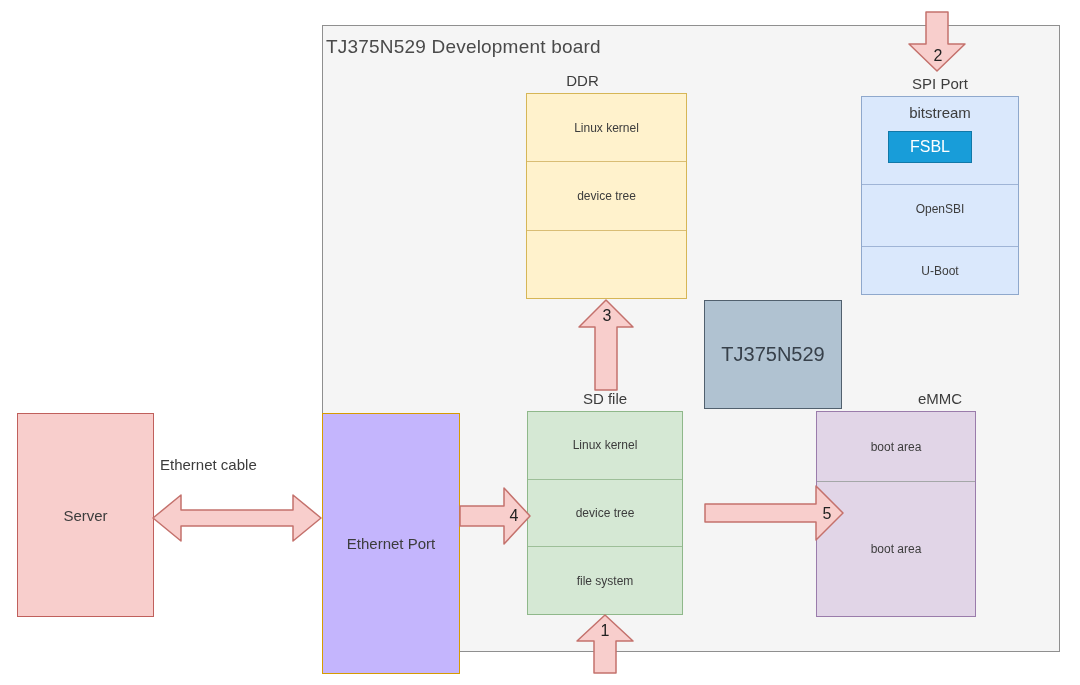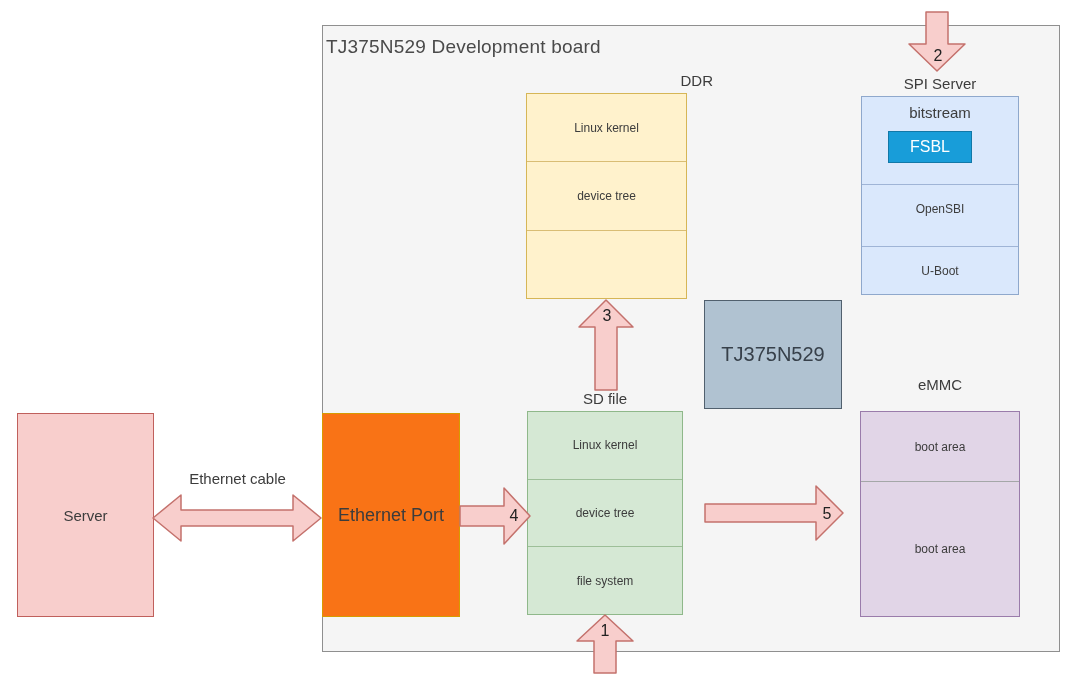--- a/index.html
+++ b/index.html
@@ -9,44 +9,44 @@
   }
   .abs{position:absolute;}
   .box{position:absolute;box-sizing:border-box;}
   .center{display:flex;align-items:center;justify-content:center;}
   .lbl{font-size:15px;color:#3c3c3c;text-align:center;}
   
   .board{left:322px;top:25px;width:738px;height:627px;background:#f5f5f5;border:1px solid #8f8f8f;}
   .board-title{left:326px;top:36px;font-size:19px;color:#4a4a4a;letter-spacing:.2px;}
   
   .server{left:17px;top:413px;width:137px;height:204px;background:#f8cecc;border:1px solid #c0605c;font-size:15px;}
-  .eport{left:322px;top:413px;width:138px;height:204px;background:#f97316;border:1px solid #d79b00;font-size:18px;}
+  .eport{left:322px;top:413px;width:138px;height:261px;background:#c4b5fd;border:1px solid #d79b00;font-size:15px;}
   
   .stack{display:flex;flex-direction:column;}
   .seg{flex:1;display:flex;align-items:center;justify-content:center;font-size:12px;}
   .seg + .seg{border-top:1px solid rgba(90,110,90,.45);}
   .sd{left:527px;top:411px;width:156px;height:204px;background:#d5e8d4;border:1px solid #8fb88a;}
   .sd .seg + .seg{border-top:1px solid #9dbf98;}
   .ddr{left:526px;top:93px;width:161px;height:206px;background:#fff2cc;border:1px solid #d6b656;}
   .ddr .seg + .seg{border-top:1px solid #d9bd74;}
   .spi{left:861px;top:96px;width:158px;height:199px;background:#dae8fc;border:1px solid #8fa8cc;gap:14px;}
   .spi .seg + .seg{border-top:1px solid #9fb4d6;}
   .spi-bit{flex:0 0 73px;position:relative;display:block;text-align:center;font-size:15px;padding-top:7px;box-sizing:border-box;}
   .fsbl{position:absolute;left:26px;top:34px;width:84px;height:32px;background:#189dd9;border:1px solid #1178a8;
         color:#ffffff;font-size:16px;display:flex;align-items:center;justify-content:center;box-sizing:border-box;}
-  .emmc{left:860px;top:411px;width:160px;height:206px;background:#e1d5e7;border:1px solid #9a7cab;justify-content:space-between;}
+  .emmc{left:816px;top:411px;width:160px;height:206px;background:#e1d5e7;border:1px solid #9a7cab;justify-content:space-between;}
   .emmc-boot{flex:0 0 69px;}
   .chip{left:704px;top:300px;width:138px;height:109px;background:#b0c2d1;border:1px solid #51606e;font-size:20px;color:#37404a;}
   
   .box-title{position:absolute;height:18px;line-height:18px;}
   
   .arrow{position:absolute;}
   .arrow polygon{fill:#f8cecc;stroke:#c4716c;stroke-width:1.5;stroke-linejoin:round;}
   .stepnum{position:absolute;transform:translate(-50%,-50%);font-size:16px;color:#222222;z-index:5;}
-  .cable-lbl{left:160px;top:470px;width:155px;font-size:15px;text-align:center;color:#3c3c3c;}
+  .cable-lbl{left:160px;top:456px;width:155px;font-size:15px;text-align:left;color:#3c3c3c;}
 </style>
 </head>
 <body>
 
 <div class="canvas">
 
   <div class="box board"></div>
   <div class="abs board-title">TJ375N529 Development board</div>
 
   <div class="box server center">
@@ -55,49 +55,49 @@
 
   <svg class="arrow" style="left:152px;top:493px;" width="170" height="50" viewBox="0 0 170 50">
     <polygon points="1,25 29,2 29,17 141,17 141,2 169,25 141,48 141,33 29,33 29,48"></polygon>
   </svg>
   <div class="abs cable-lbl">Ethernet cable</div>
 
   <div class="box eport center">
     <span>Ethernet Port</span>
   </div>
 
-  <div class="box-title lbl" style="left:552px;top:72px;width:161px;text-align:right;">DDR</div>
+  <div class="box-title lbl" style="left:502px;top:72px;width:161px;">DDR</div>
   <div class="box ddr stack">
     <div class="seg">Linux kernel</div>
     <div class="seg">device tree</div>
     <div class="seg"></div>
   </div>
 
-  <div class="box-title lbl" style="left:861px;top:75px;width:158px;">SPI Server</div>
+  <div class="box-title lbl" style="left:861px;top:75px;width:158px;">SPI Port</div>
   <div class="box spi stack">
     <div class="seg spi-bit">
       <span>bitstream</span>
       <div class="fsbl">FSBL</div>
     </div>
     <div class="seg">OpenSBI</div>
     <div class="seg">U-Boot</div>
   </div>
 
   <div class="box chip center">
     <span>TJ375N529</span>
   </div>
 
   <div class="box-title lbl" style="left:527px;top:390px;width:156px;">SD file</div>
   <div class="box sd stack">
     <div class="seg">Linux kernel</div>
     <div class="seg">device tree</div>
     <div class="seg">file system</div>
   </div>
 
-  <div class="box-title lbl" style="left:860px;top:376px;width:160px;">eMMC</div>
+  <div class="box-title lbl" style="left:860px;top:390px;width:160px;">eMMC</div>
   <div class="box emmc stack">
     <div class="seg emmc-boot">boot area</div>
     <div class="seg">boot area</div>
   </div>
 
   <svg class="arrow" style="left:575px;top:614px;" width="60" height="60" viewBox="0 0 60 60">
     <polygon points="30,1 58,27 41,27 41,59 19,59 19,27 2,27"></polygon>
   </svg>
   <span class="stepnum" style="left:605px;top:631px;">1</span>
 

